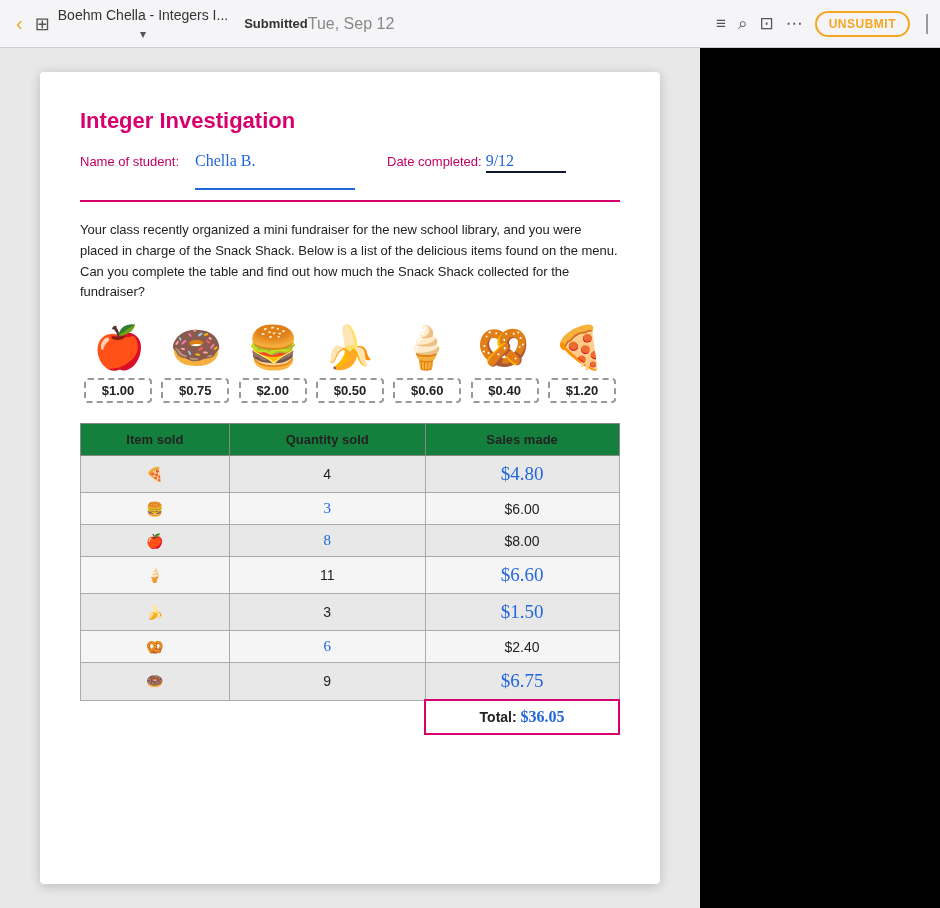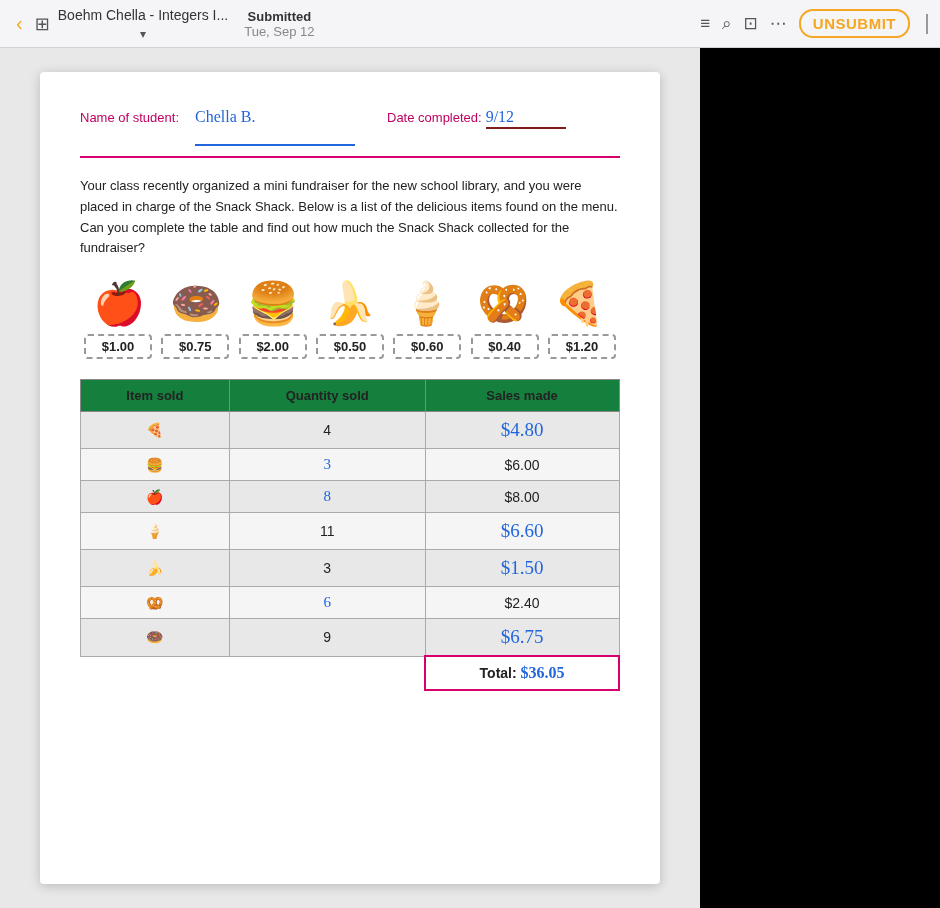--- a/index.html
+++ b/index.html
@@ -52,49 +52,49 @@
       font-size: 14px;
       font-weight: 500;
       color: #333;
     }
     .chevron-down {
       color: #555;
       font-size: 12px;
     }
     .submitted-area {
       display: flex;
-      flex-direction: column;
+      flex-direction: row;
       align-items: center;
       margin: 0 8px;
     }
     .submitted-label {
       font-size: 13px;
       font-weight: 600;
       color: #333;
     }
     .submitted-date {
-      font-size: 13px;
+      font-size: 16px;
       color: #888;
     }
     .top-bar-actions {
       margin-left: auto;
       display: flex;
       align-items: center;
       gap: 12px;
     }
     .action-icon {
       color: #555;
       font-size: 17px;
       cursor: pointer;
     }
     .unsubmit-btn {
       border: 2px solid #f5a623;
       background: transparent;
       color: #f5a623;
-      font-size: 15px;
+      font-size: 12px;
       font-weight: 700;
       padding: 4px 12px;
       border-radius: 14px;
       cursor: pointer;
       letter-spacing: 0.5px;
     }
     .separator-line {
       width: 2px;
       height: 20px;
       background: #999;
@@ -174,21 +174,21 @@
     .date-label {
       font-size: 13px;
       color: #c00060;
       font-weight: 500;
       white-space: nowrap;
     }
     .date-written {
       font-family: 'Comic Sans MS', 'Chalkboard SE', cursive;
       font-size: 16px;
       color: #2266dd;
-      border-bottom: 2px solid #7f1d1d;
+      border-bottom: 2px solid #0f172a;
       padding-bottom: 1px;
       min-width: 80px;
       display: inline-block;
     }
 
     .divider-line {
       height: 2px;
       background: linear-gradient(to right, #d6006e, #d6006e);
       margin: 10px 0 18px 0;
       border: none;
@@ -329,20 +329,21 @@
     <button class="unsubmit-btn">UNSUBMIT</button>
     <div class="separator-line"></div>
   </div>
 </div>
 
 <div class="main-area">
 
   <div class="doc-panel">
     <div class="doc-page">
 
+      <div class="doc-title-heading">Integer Investigation</div>
 
       <div class="student-info-row">
         <span class="student-label">Name of student:</span>
         <span class="student-name-written">Chella B.</span>
         <div class="date-section">
           <span class="date-label">Date completed:</span>
           <span class="date-written">9/12</span>
         </div>
       </div>
 

